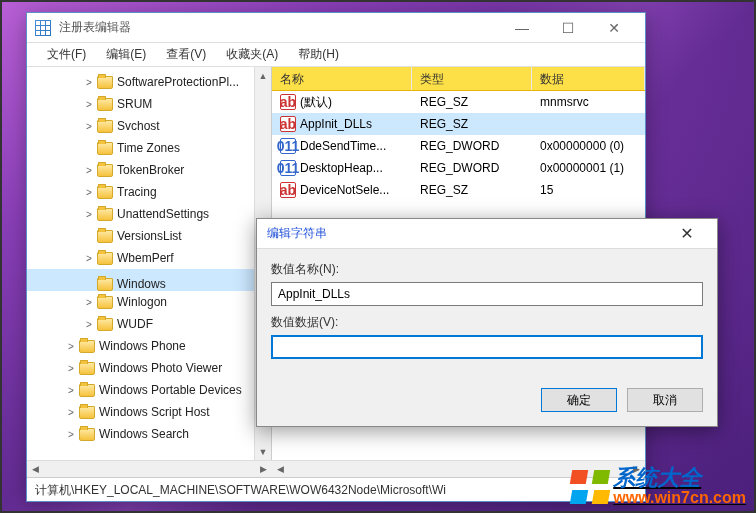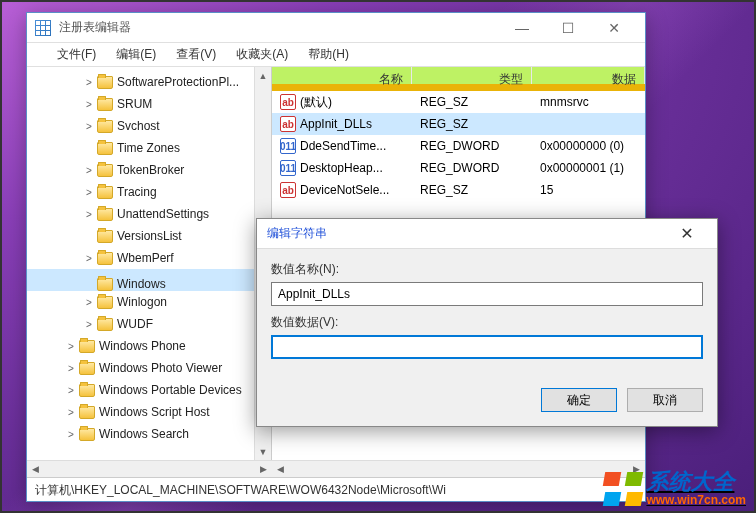--- a/index.html
+++ b/index.html
@@ -5,39 +5,39 @@
     * { box-sizing: border-box; margin: 0; padding: 0; font-family: 'Microsoft YaHei', 'Segoe UI', Tahoma, sans-serif; font-size: 12px; }
     body { width: 756px; height: 513px; background: radial-gradient(ellipse at top left, #b85fd6 0%, #8a3fb8 30%, #6a2f9a 60%, #4a1f7a 100%); position: relative; overflow: hidden; border: 2px solid #333; }
     body::before { content: ''; position: absolute; inset: 0; background: linear-gradient(135deg, transparent 40%, rgba(180,100,220,0.3) 50%, transparent 60%); pointer-events: none; }
     .window { position: absolute; top: 10px; left: 24px; width: 620px; height: 490px; background: #fff; border: 1px solid #5a8fc7; box-shadow: 0 4px 20px rgba(0,0,0,0.3); display: flex; flex-direction: column; }
     .titlebar { height: 30px; display: flex; align-items: center; padding: 0 8px; border-bottom: 1px solid #e0e0e0; }
     .titlebar-icon { width: 16px; height: 16px; background: linear-gradient(135deg, #4a90d9 0%, #2a70b9 100%); margin-right: 8px; display: grid; grid-template: repeat(3,1fr)/repeat(3,1fr); gap: 1px; padding: 1px; }
     .titlebar-icon span { background: #fff; }
     .title-text { flex: 1; color: #555; }
     .window-controls { display: flex; gap: 0; }
     .window-controls button { width: 46px; height: 28px; border: none; background: transparent; color: #666; font-size: 14px; cursor: pointer; }
-    .menubar { height: 24px; display: flex; align-items: center; padding: 0 22px; gap: 4px; border-bottom: 1px solid #e0e0e0; }
+    .menubar { height: 24px; display: flex; align-items: center; padding: 0 12px; gap: 4px; border-bottom: 1px solid #e0e0e0; }
     .menubar span { padding: 2px 8px; color: #333; cursor: pointer; }
     .content { flex: 1; display: flex; overflow: hidden; }
     .tree-pane { width: 245px; border-right: 1px solid #ccc; overflow: auto; padding: 4px 0; position: relative; }
     .tree-item { display: flex; align-items: center; height: 22px; white-space: nowrap; padding-right: 4px; }
     .tree-item.selected { background: #cce8ff; align-items: flex-end; }
     .tree-indent { display: inline-block; }
     .tree-exp { width: 12px; height: 12px; display: inline-flex; align-items: center; justify-content: center; color: #666; font-size: 10px; margin-right: 2px; cursor: pointer; }
     .folder-icon { width: 16px; height: 13px; background: linear-gradient(#ffe9a3, #f5c23d); border: 1px solid #d4a828; border-radius: 1px 1px 2px 2px; margin-right: 4px; position: relative; flex-shrink: 0; }
     .folder-icon::before { content:''; position:absolute; top:-3px; left:0; width:6px; height:3px; background:#f5c23d; border: 1px solid #d4a828; border-bottom: none; border-radius: 1px 1px 0 0; }
     .tree-label { color: #222; }
     .list-pane { flex: 1; overflow: auto; }
-    .list-header { display: flex; background: #bef264; border-bottom: 7px solid #eab308; height: 24px; position: sticky; top: 0; text-align: right; }
+    .list-header { display: flex; background: #fde047; border-bottom: 1px solid #eab308; height: 24px; position: sticky; top: 0; }
     .list-header div { padding: 4px 8px; border-right: 1px solid #e8e8e8; color: #333; }
     .col-name { width: 140px; } .col-type { width: 120px; } .col-data { flex: 1; }
     .list-row { display: flex; height: 22px; align-items: center; }
     .list-row.selected { background: #cce8ff; }
     .list-row div { padding: 2px 8px; white-space: nowrap; overflow: hidden; text-overflow: ellipsis; }
-    .val-icon { width: 16px; height: 16px; margin-right: 4px; display: inline-flex; align-items: center; justify-content: center; font-size: 10px; font-weight: bold; border-radius: 2px; flex-shrink: 0; }
+    .val-icon { width: 16px; height: 16px; margin-right: 4px; display: inline-flex; align-items: center; justify-content: center; font-size: 14px; font-weight: bold; border-radius: 2px; flex-shrink: 0; }
     .val-sz { background: #fff; border: 1px solid #c33; color: #c33; }
     .val-dw { background: #fff; border: 1px solid #36c; color: #36c; }
     .scrollbar-v { position: absolute; right: 0; top: 0; bottom: 0; width: 17px; background: #f0f0f0; border-left: 1px solid #ddd; }
     .scrollbar-v .btn { height: 17px; background: #f0f0f0; display:flex; align-items:center; justify-content:center; color:#666; font-size:9px; }
     .scrollbar-v .btn:last-of-type { position:absolute; bottom:0; width:100%; }
     .scrollbar-h { height: 17px; background: #f0f0f0; border-top: 1px solid #ddd; display: flex; }
     .scrollbar-h .btn { width: 17px; display:flex; align-items:center; justify-content:center; color:#666; font-size:9px; }
     .scrollbar-h .track { flex:1; }
     .statusbar { height: 24px; border-top: 1px solid #ccc; padding: 4px 8px; color: #333; white-space: nowrap; overflow: hidden; }
     .dialog { position: absolute; top: 216px; left: 254px; width: 462px; height: 209px; background: #f0f0f0; border: 1px solid #888; box-shadow: 0 4px 20px rgba(0,0,0,0.4); display: flex; flex-direction: column; }
@@ -52,21 +52,21 @@
     .dialog-buttons { display: flex; justify-content: flex-end; gap: 10px; padding: 10px 14px 14px; }
     .dlg-btn { width: 76px; height: 24px; border: 1px solid #adadad; background: #e1e1e1; cursor: pointer; }
     .dlg-btn.default { border: 1px solid #0078d7; }
     .watermark { position: absolute; right: 8px; bottom: 4px; display: flex; align-items: center; gap: 4px; pointer-events: none; text-decoration: underline; }
     .wm-logo { width: 38px; height: 34px; position: relative; }
     .wm-logo span { position: absolute; width: 16px; height: 14px; transform: skewX(-10deg); }
     .wm-logo .r { background:#f25022; top:0; left:0; } .wm-logo .g { background:#7fba00; top:0; right:0; }
     .wm-logo .b { background:#00a4ef; bottom:0; left:0; } .wm-logo .y { background:#ffb900; bottom:0; right:0; }
     .wm-text { display: flex; flex-direction: column; }
     .wm-text .big { font-size: 22px; font-weight: bold; color: #0066cc; font-style: italic; line-height: 1; }
-    .wm-text .url { font-size: 12px; color: #ff6600; font-weight: bold; }
+    .wm-text .url { font-size: 16px; color: #ff6600; font-weight: bold; }
   </style>
 </head>
 <body>
 
 <div class="window">
   <div class="titlebar">
     <div class="titlebar-icon">
         <span></span>
         <span></span>
         <span></span>

